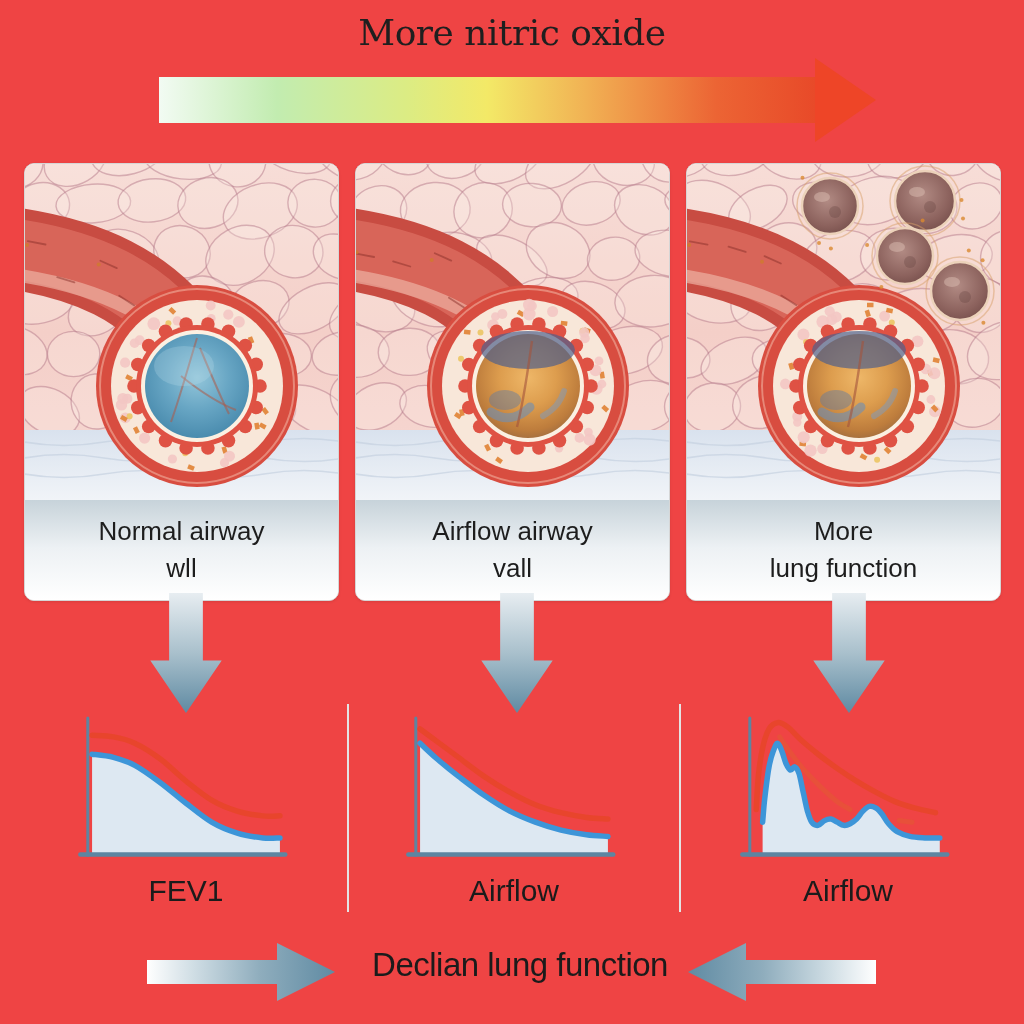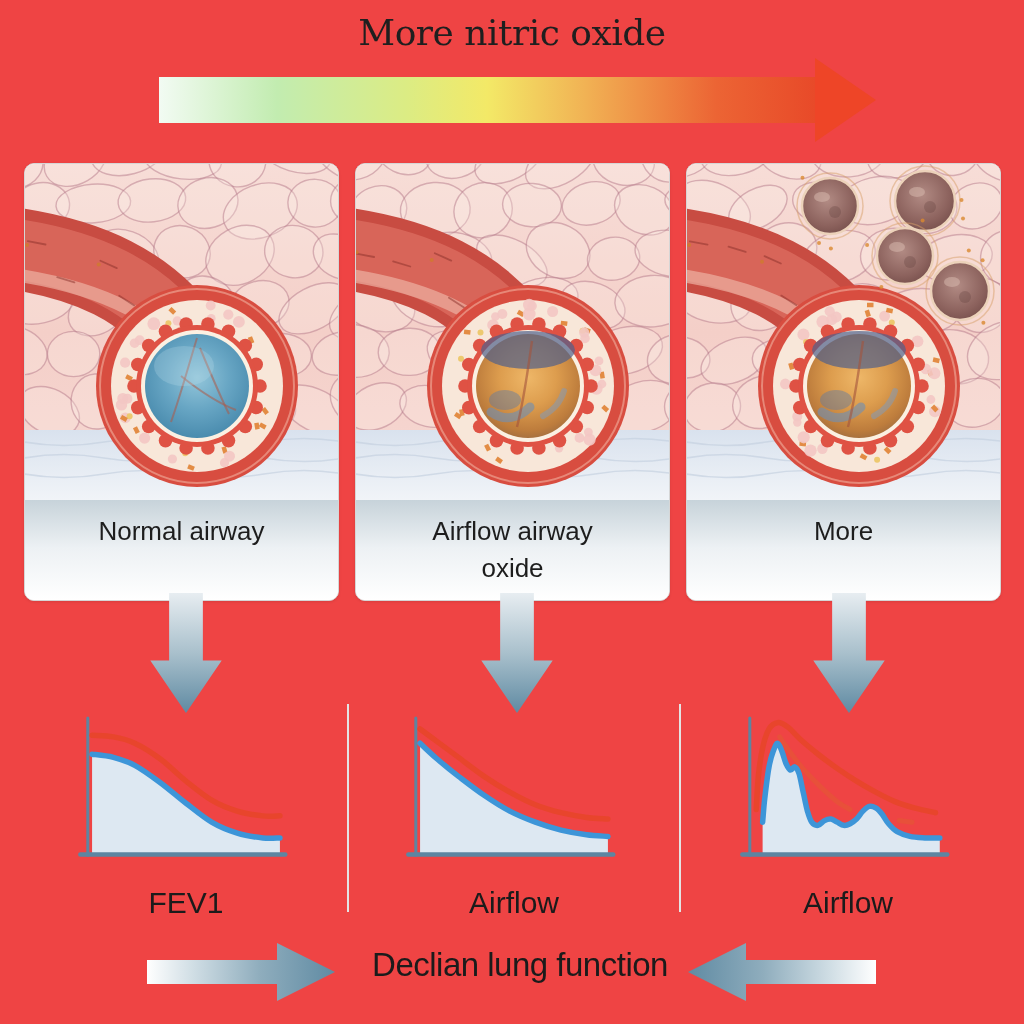--- a/index.html
+++ b/index.html
@@ -12,21 +12,21 @@
          border:1px solid #d6d6d6;border-radius:10px;overflow:hidden;box-sizing:border-box;
          box-shadow:0 1px 3px rgba(0,0,0,.10);}
   .panel-art{display:block;width:100%;height:336px;}
   .panel-label{position:absolute;left:0;right:0;top:336px;bottom:0;text-align:center;
          background:linear-gradient(180deg,#c7d3da 0%,#edf1f4 48%,#ffffff 100%);
          padding-top:13px;}
   .panel-label span{display:block;font-size:26px;line-height:37px;color:#1d1d1d;}
   .down-arrow{position:absolute;top:593px;width:76px;height:121px;}
   .chart{position:absolute;top:710px;width:222px;height:158px;}
   .chart-label{position:absolute;top:874px;width:222px;text-align:center;
-         font-size:30px;color:#1b1b1b;margin-top:12px;}
+         font-size:30px;color:#1b1b1b;}
   .divider{position:absolute;top:704px;width:2px;height:208px;background:#e4e4e4;}
   .steel-arrow{position:absolute;top:937px;width:190px;height:70px;}
   .bottom-text{position:absolute;top:946px;left:0;width:100%;text-align:center;
          font-size:33px;color:#1b1b1b;letter-spacing:-0.5px;margin-left:8px;}
 </style>
 </head>
 <body>
 
 <div id="canvas">
 
@@ -184,20 +184,21 @@
         <circle cx="173" cy="222" r="61" fill="#df5244"></circle>
         <circle cx="173" cy="222" r="56" fill="#fbf0e2"></circle>
         <circle cx="173" cy="222" r="52" fill="url(#lumG0)"></circle>
         <path d="M173 174 C165 200,157 230,147 258" stroke="#ad5a47" stroke-width="2" stroke-opacity="0.55" fill="none"></path>
         <path d="M176 184 C186 208,196 232,205 250" stroke="#ad5a47" stroke-width="2" stroke-opacity="0.55" fill="none"></path>
         <path d="M157 212 C172 224,191 238,212 246" stroke="#ad5a47" stroke-width="2" stroke-opacity="0.55" fill="none"></path>
         <ellipse cx="160" cy="202" rx="30" ry="20" fill="#bfe0ec" fill-opacity="0.25"></ellipse>
       </svg>
     <div class="panel-label">
       <span>Normal airway</span>
+      <span>wll</span>
     </div>
   </section>
 
   <section class="panel" style="left:355px">
     <svg class="panel-art" viewBox="0 0 315 336" preserveAspectRatio="xMidYMid slice">
         <defs>
           <linearGradient id="bgG1" x1="0" y1="0" x2="0" y2="1">
             <stop offset="0" stop-color="#f7ddd7"></stop>
             <stop offset="0.5" stop-color="#f4cfc8"></stop>
             <stop offset="1" stop-color="#f6d8d3"></stop>
@@ -332,21 +333,21 @@
         <circle cx="173" cy="222" r="56" fill="#fbf0e2"></circle>
         <circle cx="173" cy="222" r="52" fill="url(#lumG1)"></circle>
         <ellipse cx="173" cy="186" rx="47" ry="19" fill="#50608a" fill-opacity="0.7"></ellipse>
         <path d="M136 248 C150 258,164 254,175 243" stroke="#6d8fb7" stroke-width="9" stroke-opacity="0.6" fill="none" stroke-linecap="round"></path>
         <path d="M188 252 C199 246,206 237,209 227" stroke="#7b9cc2" stroke-width="6" stroke-opacity="0.5" fill="none" stroke-linecap="round"></path>
         <path d="M177 177 C173 205,169 236,162 263" stroke="#a4543c" stroke-width="2.4" stroke-opacity="0.6" fill="none"></path>
         <ellipse cx="150" cy="236" rx="16" ry="10" fill="#5d7ba3" fill-opacity="0.45"></ellipse>
       </svg>
     <div class="panel-label">
       <span>Airflow airway</span>
-      <span>oxide</span>
+      <span>vall</span>
     </div>
   </section>
 
   <section class="panel" style="left:686px">
     <svg class="panel-art" viewBox="0 0 315 336" preserveAspectRatio="xMidYMid slice">
         <defs>
           <linearGradient id="bgG2" x1="0" y1="0" x2="0" y2="1">
             <stop offset="0" stop-color="#f7ddd7"></stop>
             <stop offset="0.5" stop-color="#f4cfc8"></stop>
             <stop offset="1" stop-color="#f6d8d3"></stop>
@@ -509,20 +510,21 @@
         <circle cx="274" cy="127" r="34" fill="none" stroke="#d8a06a" stroke-width="1.5" stroke-opacity="0.5"></circle>
         <circle cx="274" cy="127" r="29" fill="url(#alvG2)" stroke="#ecd2ba" stroke-width="2.5"></circle>
         <ellipse cx="266" cy="118" rx="8" ry="5" fill="#d6b6ab" fill-opacity="0.55"></ellipse>
         <circle cx="279" cy="133" r="6" fill="#5f3e3c" fill-opacity="0.3"></circle>
         <circle cx="296.6" cy="96.2" r="2" fill="#d9882f" fill-opacity="0.8"></circle>
         <circle cx="282.8" cy="86.4" r="2" fill="#d9882f" fill-opacity="0.8"></circle>
         <circle cx="297.4" cy="158.7" r="2" fill="#d9882f" fill-opacity="0.8"></circle>
       </svg>
     <div class="panel-label">
       <span>More</span>
+      <span>lung function</span>
     </div>
   </section>
 
   <svg class="down-arrow" style="left:148px" viewBox="0 0 76 122">
     <defs>
         <linearGradient id="dg0" x1="0" y1="0" x2="0" y2="1">
           <stop offset="0" stop-color="#e7edf1"></stop>
           <stop offset="0.5" stop-color="#a9c0cc"></stop>
           <stop offset="1" stop-color="#5f8aa2"></stop>
         </linearGradient>

